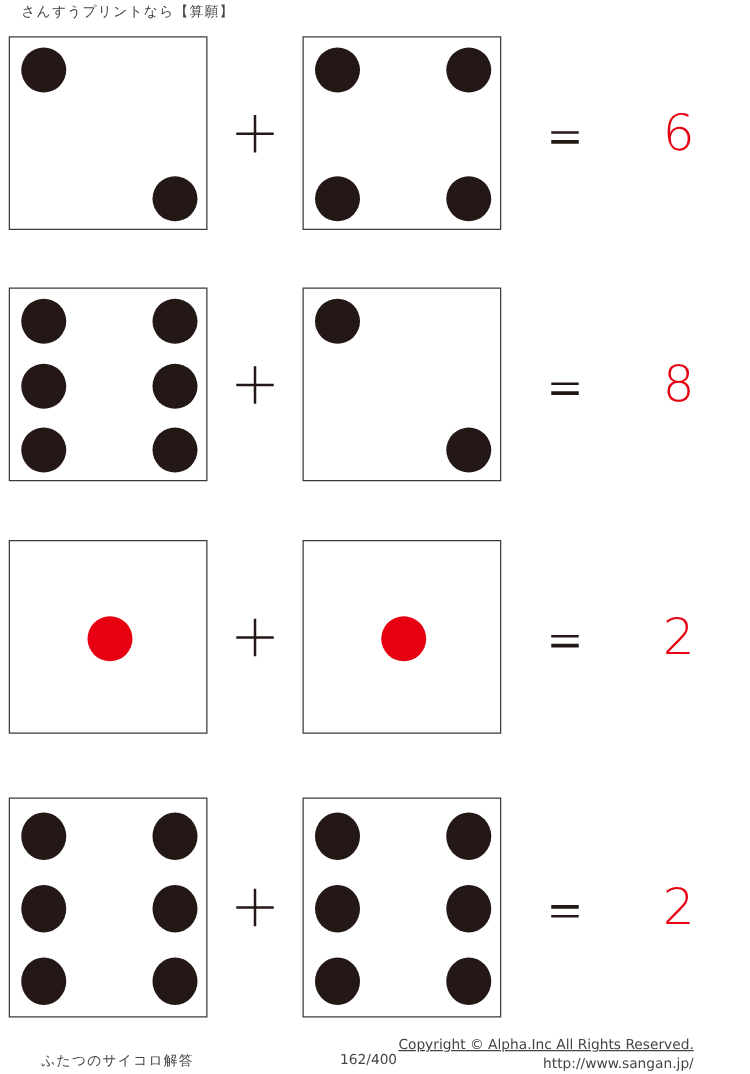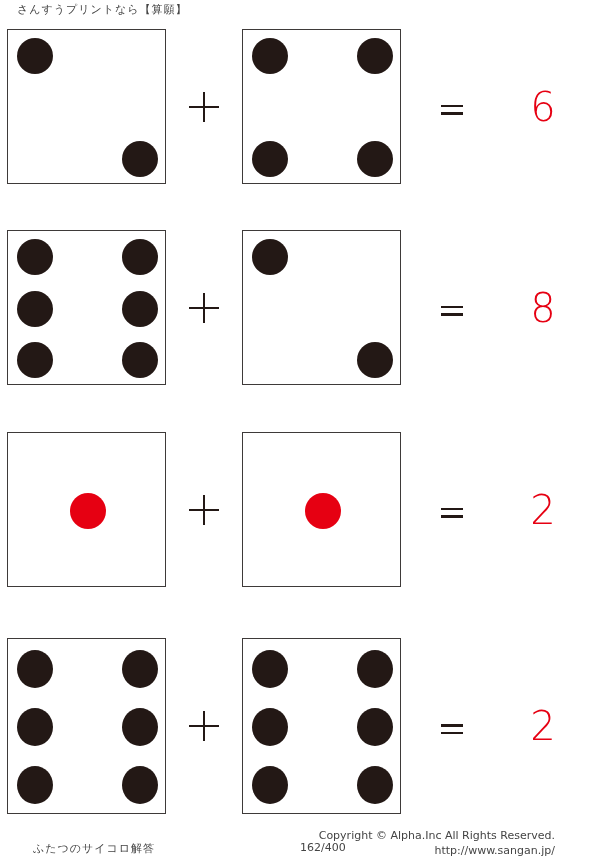--- a/index.html
+++ b/index.html
@@ -13,22 +13,22 @@
   .plus::before, .plus::after { content: ""; position: absolute; background: #231815; }
   .plus::before { left: 0; top: 14px; width: 30px; height: 2px; }
   .plus::after { left: 14px; top: 0; width: 2px; height: 30px; }
   .eq { position: absolute; transform: translate(-50%, -50%); width: 22px; height: 10px; }
   .eq::before, .eq::after { content: ""; position: absolute; left: 0; width: 22px; height: 2.5px; background: #231815; }
   .eq::before { top: 0; }
   .eq::after { bottom: 0; }
   .ans { position: absolute; transform: translate(-50%, -50%); color: #e60012;
          font-family: "DejaVu Sans", sans-serif; font-weight: 200; font-size: 40px; line-height: 1; -webkit-text-stroke: 0; }
   .footer-left { position: absolute; left: 33px; top: 841px; font-size: 11px; color: #444; letter-spacing: 1px; font-family: Liberation Mono, monospace; }
-  .footer-page { position: absolute; left: 272px; top: 841px; font-size: 11px; color: #444; margin-left: 28px; }
-  .footer-copy { position: absolute; right: 45px; top: 829px; font-size: 11px; color: #444; text-align: right; }
+  .footer-page { position: absolute; left: 272px; top: 841px; font-size: 11px; color: #444; }
+  .footer-copy { position: absolute; right: 45px; top: 829px; font-size: 11px; color: #444; text-align: right; text-decoration: underline; }
   .footer-url { position: absolute; right: 45px; top: 844px; font-size: 11px; color: #444; text-align: right; }
 </style>
 </head>
 <body>
 
 <div class="header">さんすうプリントなら【算願】</div>
 
 <div id="problems">
     <div class="die" style="left: 7px; top: 29px; width: 159px; height: 155px;">
       <div class="pip" style="width: 36px; height: 36px; left: 27.03px; top: 26.35px;"></div>

